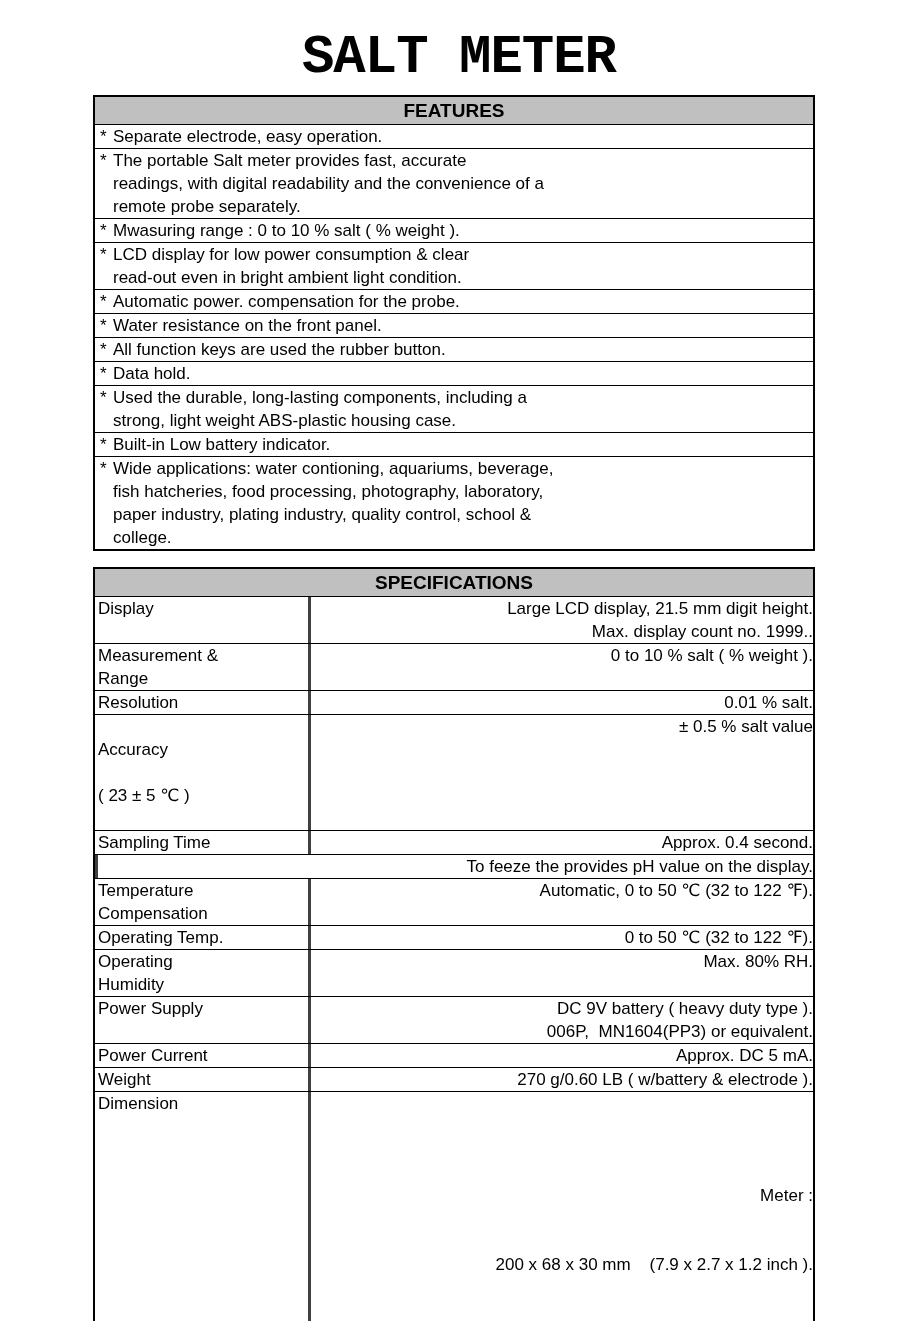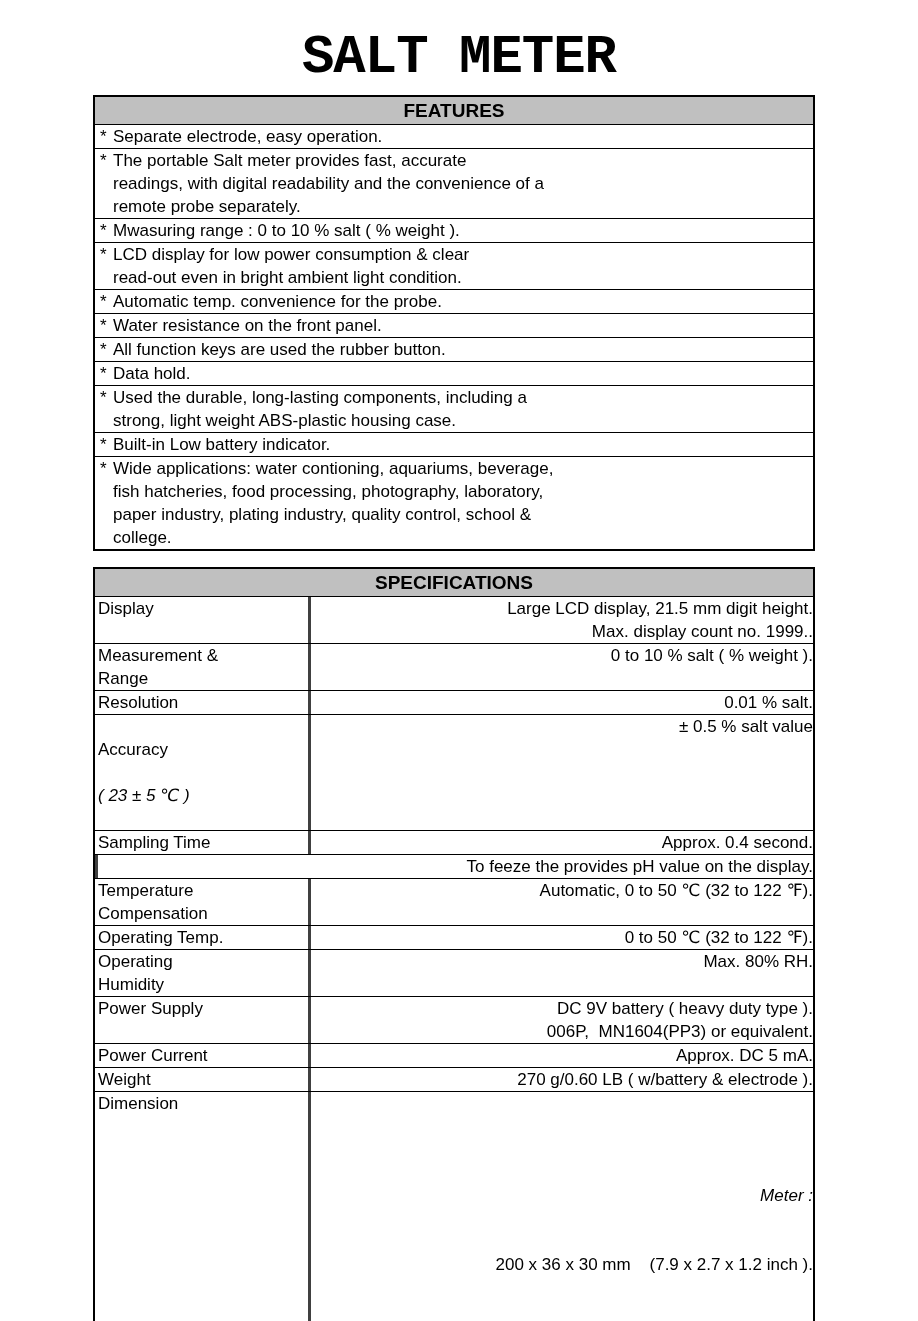--- a/index.html
+++ b/index.html
@@ -18,21 +18,21 @@
   .f-row { display:flex; border-bottom:1px solid #000; font-size:17px; line-height:23px; }
   .f-row:last-child { border-bottom:none; }
   .bullet { flex:none; width:18px; padding-left:5px; }
   .f-text { flex:1; white-space:pre-line; padding-right:8px; }
 
   .s-row { display:flex; border-bottom:1px solid #000; font-size:17px; line-height:23px; align-items:stretch; }
   .s-row:last-child { border-bottom:none; }
   .s-label { flex:none; width:213px; padding-left:3px; white-space:pre-line; }
   .s-value { flex:1; border-left:3px solid #404040; padding-left:5px; white-space:pre-wrap;text-align:right; }
   .s-value.no-pad { padding-left:0; }
-  .italic { font-style:italic; }
+  .italic { }
   .dim-section { padding-left:5px; }
   .dim-line { white-space:pre-wrap; }
 </style>
 </head>
 <body>
 
 <div class="page">
 
   <div class="title">SALT METER</div>
 
@@ -53,21 +53,21 @@
       <span class="bullet">*</span>
       <div class="f-text">Mwasuring range : 0 to 10 % salt ( % weight ).</div>
     </div>
     <div class="f-row">
       <span class="bullet">*</span>
       <div class="f-text">LCD display for low power consumption &amp; clear
 read-out even in bright ambient light condition.</div>
     </div>
     <div class="f-row">
       <span class="bullet">*</span>
-      <div class="f-text">Automatic temp. convenience for the probe.</div>
+      <div class="f-text">Automatic power. compensation for the probe.</div>
     </div>
     <div class="f-row">
       <span class="bullet">*</span>
       <div class="f-text">Water resistance on the front panel.</div>
     </div>
     <div class="f-row">
       <span class="bullet">*</span>
       <div class="f-text">All function keys are used the rubber button.</div>
     </div>
     <div class="f-row">
@@ -160,21 +160,21 @@
     <div class="s-row">
       <div class="s-label">Weight</div>
       <div class="s-value">270 g/0.60 LB ( w/battery &amp; electrode ).</div>
     </div>
 
     <div class="s-row">
       <div class="s-label">Dimension</div>
       <div class="s-value no-pad">
         <div class="dim-section">
           <div class="italic dim-line">Meter :</div>
-          <div class="dim-line">200 x 36 x 30 mm    (7.9 x 2.7 x 1.2 inch ).</div>
+          <div class="dim-line">200 x 68 x 30 mm    (7.9 x 2.7 x 1.2 inch ).</div>
         </div>
         
       </div>
     </div>
 
   </div>
 
 </div>
 
 </body></html>

